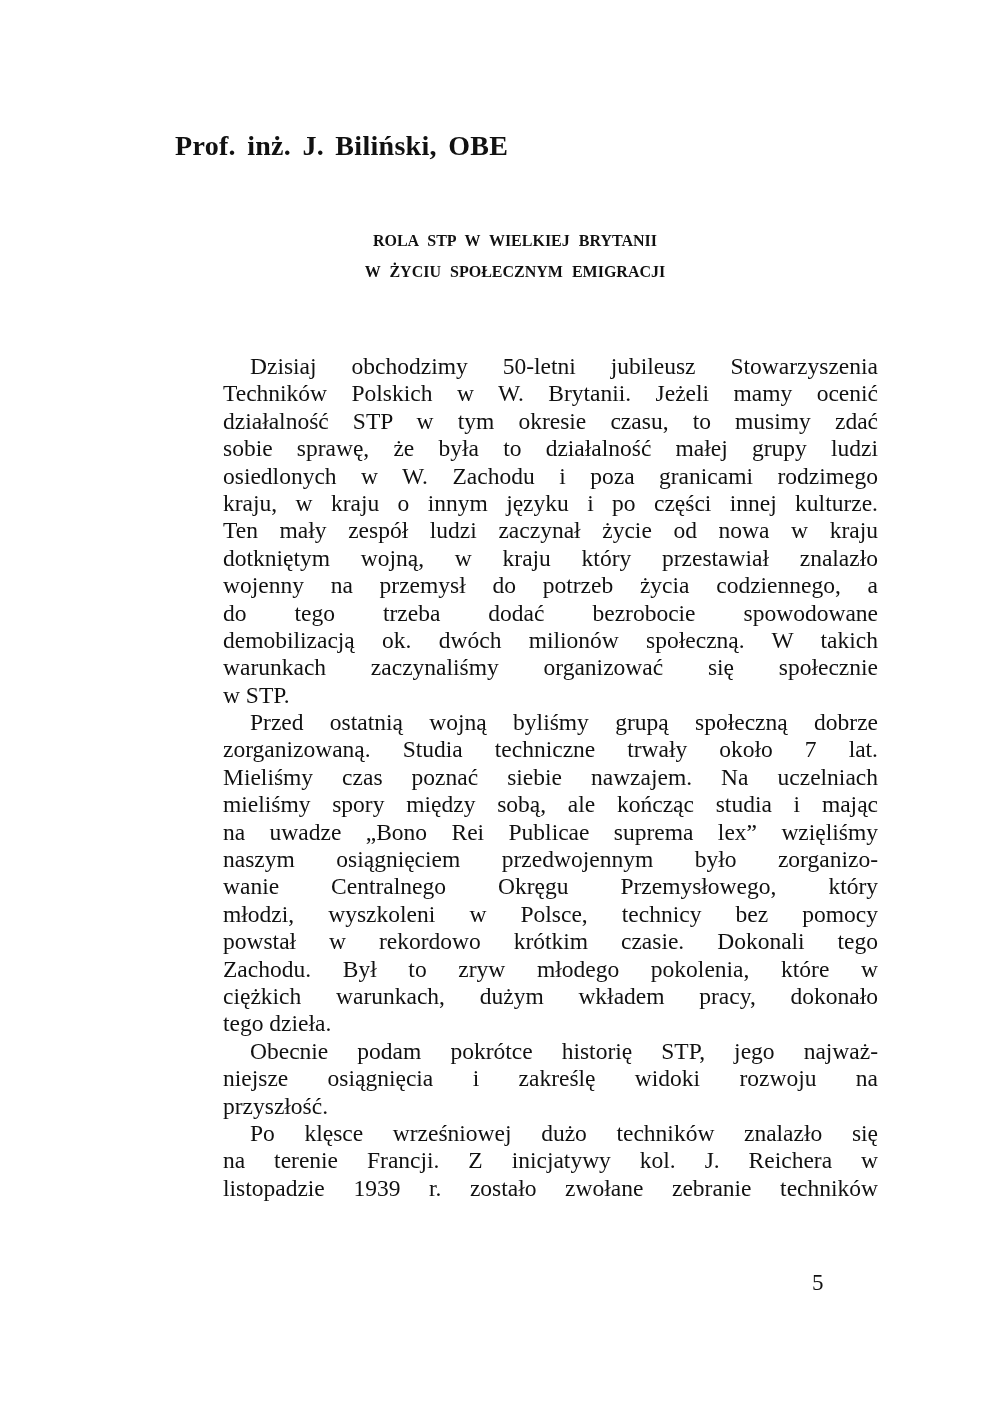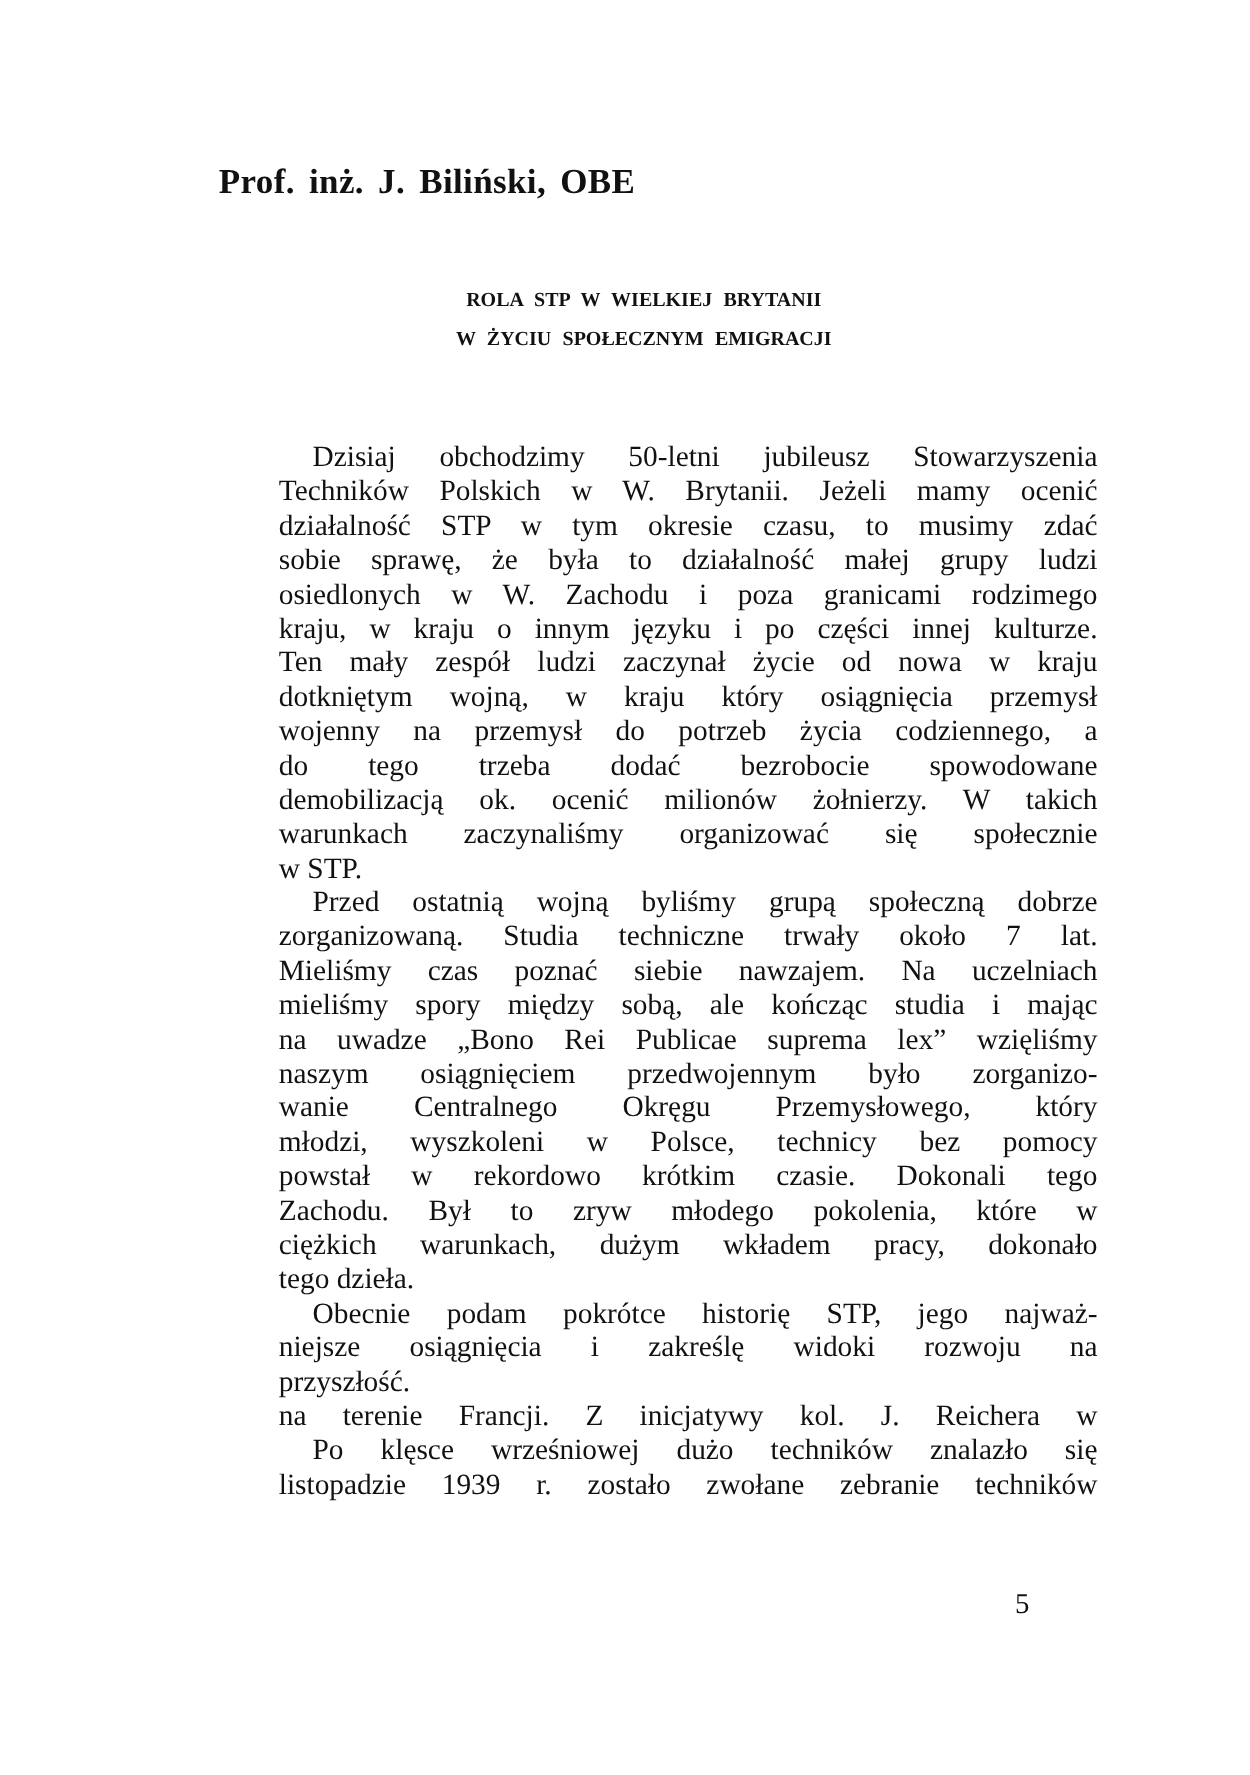--- a/index.html
+++ b/index.html
@@ -30,24 +30,24 @@
 
 <div class="body" id="body">
     <div>
       <div class="line indent">Dzisiaj obchodzimy 50-letni jubileusz Stowarzyszenia</div>
       <div class="line">Techników Polskich w W. Brytanii. Jeżeli mamy ocenić</div>
       <div class="line">działalność STP w tym okresie czasu, to musimy zdać</div>
       <div class="line">sobie sprawę, że była to działalność małej grupy ludzi</div>
       <div class="line">osiedlonych w W. Zachodu i poza granicami rodzimego</div>
       <div class="line">kraju, w kraju o innym języku i po części innej kulturze.</div>
       <div class="line">Ten mały zespół ludzi zaczynał życie od nowa w kraju</div>
-      <div class="line">dotkniętym wojną, w kraju który osiągnięcia przemysł</div>
+      <div class="line">dotkniętym wojną, w kraju który przestawiał znalazło</div>
       <div class="line">wojenny na przemysł do potrzeb życia codziennego, a</div>
       <div class="line">do tego trzeba dodać bezrobocie spowodowane</div>
-      <div class="line">demobilizacją ok. ocenić milionów żołnierzy. W takich</div>
+      <div class="line">demobilizacją ok. dwóch milionów społeczną. W takich</div>
       <div class="line">warunkach zaczynaliśmy organizować się społecznie</div>
       <div class="line last">w STP.</div>
     </div>
     <div>
       <div class="line indent">Przed ostatnią wojną byliśmy grupą społeczną dobrze</div>
       <div class="line">zorganizowaną. Studia techniczne trwały około 7 lat.</div>
       <div class="line">Mieliśmy czas poznać siebie nawzajem. Na uczelniach</div>
       <div class="line">mieliśmy spory między sobą, ale kończąc studia i mając</div>
       <div class="line">na uwadze „Bono Rei Publicae suprema lex” wzięliśmy</div>
       <div class="line">naszym osiągnięciem przedwojennym było zorganizo-</div>
@@ -57,19 +57,19 @@
       <div class="line">Zachodu. Był to zryw młodego pokolenia, które w</div>
       <div class="line">ciężkich warunkach, dużym wkładem pracy, dokonało</div>
       <div class="line last">tego dzieła.</div>
     </div>
     <div>
       <div class="line indent">Obecnie podam pokrótce historię STP, jego najważ-</div>
       <div class="line">niejsze osiągnięcia i zakreślę widoki rozwoju na</div>
       <div class="line last">przyszłość.</div>
     </div>
     <div>
+      <div class="line indent">Po klęsce wrześniowej dużo techników znalazło się</div>
       <div class="line">na terenie Francji. Z inicjatywy kol. J. Reichera w</div>
-      <div class="line indent">Po klęsce wrześniowej dużo techników znalazło się</div>
       <div class="line">listopadzie 1939 r. zostało zwołane zebranie techników</div>
     </div>
   </div>
 
 <div class="pagenum">5</div>
 
 </body></html>

